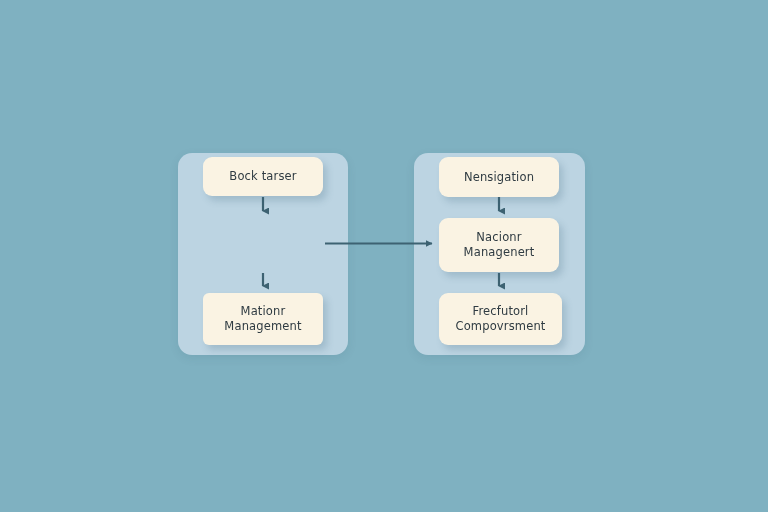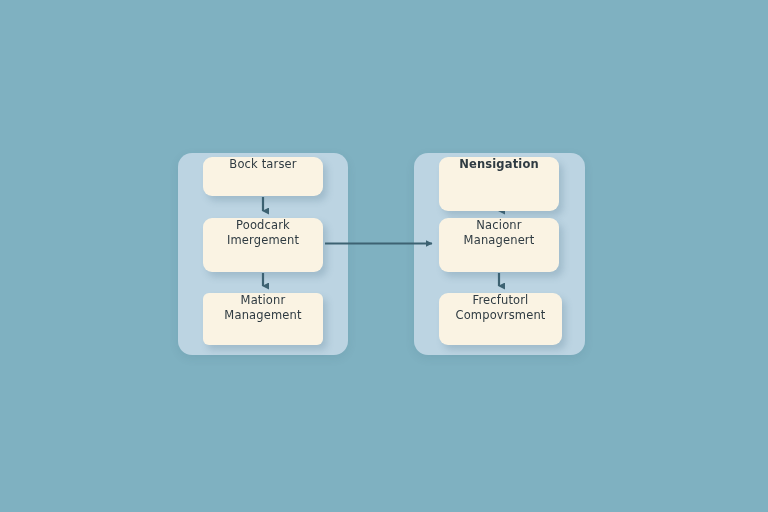--- a/index.html
+++ b/index.html
@@ -28,42 +28,42 @@
   }
   #group-left  { left: 178px; top: 153px; width: 170px; height: 202px; }
   #group-right { left: 414px; top: 153px; width: 171px; height: 202px; }
 
   
   .node {
     position: absolute;
     background: #faf3e3;
     border-radius: 9px;
     display: flex;
-    align-items: flex-start;
+    align-items: center;
     justify-content: center;
     text-align: center;
     color: #2f3b42;
     font-size: 11.5px;
     line-height: 15px;
     letter-spacing: 0.15px;
     box-shadow: 4px 5px 7px rgba(60, 100, 125, 0.22);
     padding: 0 6px;
     box-sizing: border-box;
   }
   .node .label {
     display: block;
     white-space: pre-line;
   }
 
   
   #node-l1 { left: 203px; top: 157px; width: 120px; height: 39px; }
   #node-l2 { left: 203px; top: 218px; width: 120px; height: 54px; }
   #node-l3 { left: 203px; top: 293px; width: 120px; height: 52px; border-radius: 6px; }
   
-  #node-r1 { left: 439px; top: 157px; width: 120px; height: 54px; font-weight: bold; }
+  #node-r1 { left: 439px; top: 157px; width: 120px; height: 40px; }
   #node-r2 { left: 439px; top: 218px; width: 120px; height: 54px; }
   #node-r3 { left: 439px; top: 293px; width: 123px; height: 52px; }
 
   
   .arrow-layer {
     position: absolute;
     left: 0; top: 0;
     width: 768px;
     height: 512px;
     pointer-events: none;
@@ -104,24 +104,20 @@
     </g>
 
     <g>
       <line x1="325" y1="243.5" x2="432" y2="243.5" stroke="#3d6272" stroke-width="2.2" marker-end="url(#head-right)"></line>
     </g>
   </svg>
 
   <div class="node" id="node-l1">
     <span class="label">Bock tarser</span>
   </div>
-  <div class="node" id="node-l2">
-    <span class="label">Poodcark
-Imergement</span>
-  </div>
   <div class="node" id="node-l3">
     <span class="label">Mationr
 Management</span>
   </div>
 
   <div class="node" id="node-r1">
     <span class="label">Nensigation</span>
   </div>
   <div class="node" id="node-r2">
     <span class="label">Nacionr

